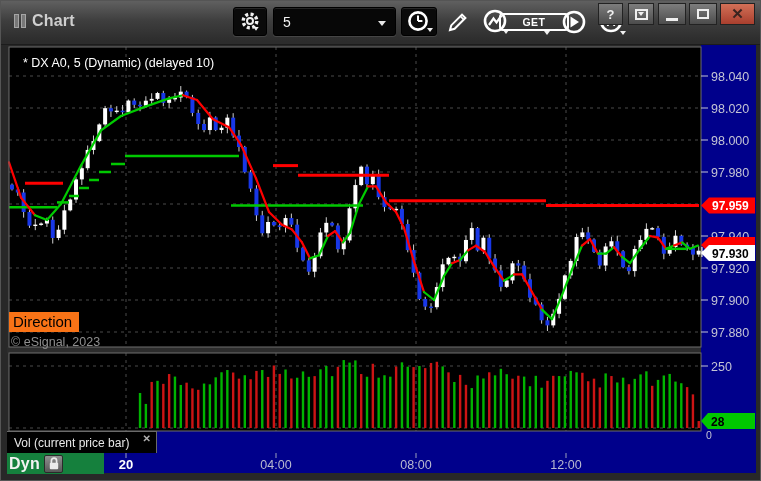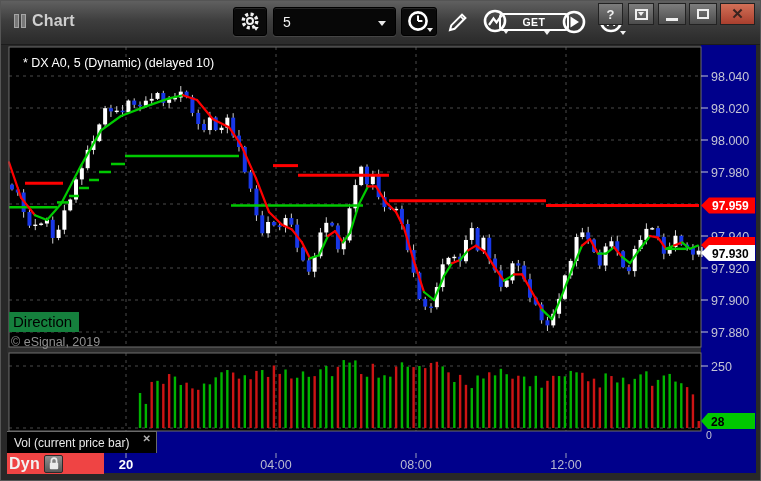--- a/index.html
+++ b/index.html
@@ -42,29 +42,29 @@
     border:1px solid #222;display:flex;align-items:center;justify-content:center;
     color:#f0f0f0;font-weight:bold;font-size:13px;
   }
   .winbtn.close{background:linear-gradient(#d27057,#a93f2e);color:#3a2420;font-size:15px;}
   .icon-minimize{display:block;width:12px;height:3px;background:#efefef;margin-top:10px;}
   .icon-maximize{display:block;width:12px;height:10px;border:2px solid #efefef;}
   .icon-restore{position:relative;display:block;width:13px;height:11px;border:2px solid #efefef;}
   .icon-restore i{position:absolute;left:1px;top:1px;width:0;height:0;border-left:3px solid transparent;border-right:3px solid transparent;border-top:4px solid #efefef;}
   
   .legend{position:absolute;left:14px;top:55px;color:#fff;font-size:12.5px;margin-left:8px;}
-  .direction{position:absolute;left:8px;top:311px;background:#15803d;color:#000;font-size:15px;padding:1px 7px 2px 4px;}
+  .direction{position:absolute;left:8px;top:311px;background:#f97316;color:#000;font-size:15px;padding:1px 7px 2px 4px;}
   .copyright{position:absolute;left:10px;top:334px;color:#8f8f8f;font-size:12.5px;}
   .vol-tab{
     position:absolute;left:6px;top:430px;width:150px;height:22px;background:#000;
     border-top:1px solid #6a6a6a;border-right:1px solid #6a6a6a;color:#e8e8e8;font-size:12px;
   }
   .vol-tab .lbl{position:absolute;left:7px;top:4px;}
   .vol-tab .x{position:absolute;right:5px;top:1px;color:#b0b0b0;font-size:10px;font-weight:bold;}
-  .corner{position:absolute;left:6px;top:452px;width:97px;height:21px;background:#ef4444;display:flex;align-items:center;}
+  .corner{position:absolute;left:6px;top:452px;width:97px;height:21px;background:#15803d;display:flex;align-items:center;}
   .corner .dyn{color:#f2f2f2;font-size:16px;font-weight:bold;margin-left:2px;letter-spacing:.3px;}
   .lock-btn{margin-left:4px;width:19px;height:18px;background:linear-gradient(#909090,#585858);border:1px solid #2a2a2a;border-radius:2px;display:flex;align-items:center;justify-content:center;}
   svg text{font-family:"Liberation Sans",sans-serif;}
 </style>
 </head>
 <body>
 
 <div class="window">
 
   <div class="toolbar">
@@ -653,21 +653,21 @@
         <text x="269" y="424" text-anchor="middle" font-size="12.5" fill="#b9b9cf">04:00</text>
         <line x1="409" x2="409" y1="408" y2="413" stroke="#9aa0bb"></line>
         <text x="409" y="424" text-anchor="middle" font-size="12.5" fill="#b9b9cf">08:00</text>
         <line x1="559" x2="559" y1="408" y2="413" stroke="#9aa0bb"></line>
         <text x="559" y="424" text-anchor="middle" font-size="12.5" fill="#b9b9cf">12:00</text>
       </g>
     </svg>
 
   <div class="legend">* DX A0, 5 (Dynamic) (delayed 10)</div>
   <div class="direction">Direction</div>
-  <div class="copyright">© eSignal, 2019</div>
+  <div class="copyright">© eSignal, 2023</div>
 
   <div class="vol-tab">
     <span class="lbl">Vol (current price bar)</span>
     <span class="x">✕</span>
   </div>
 
   <div class="corner">
     <span class="dyn">Dyn</span>
     <span class="lock-btn">
       <svg width="14" height="15" viewBox="0 0 14 15">

